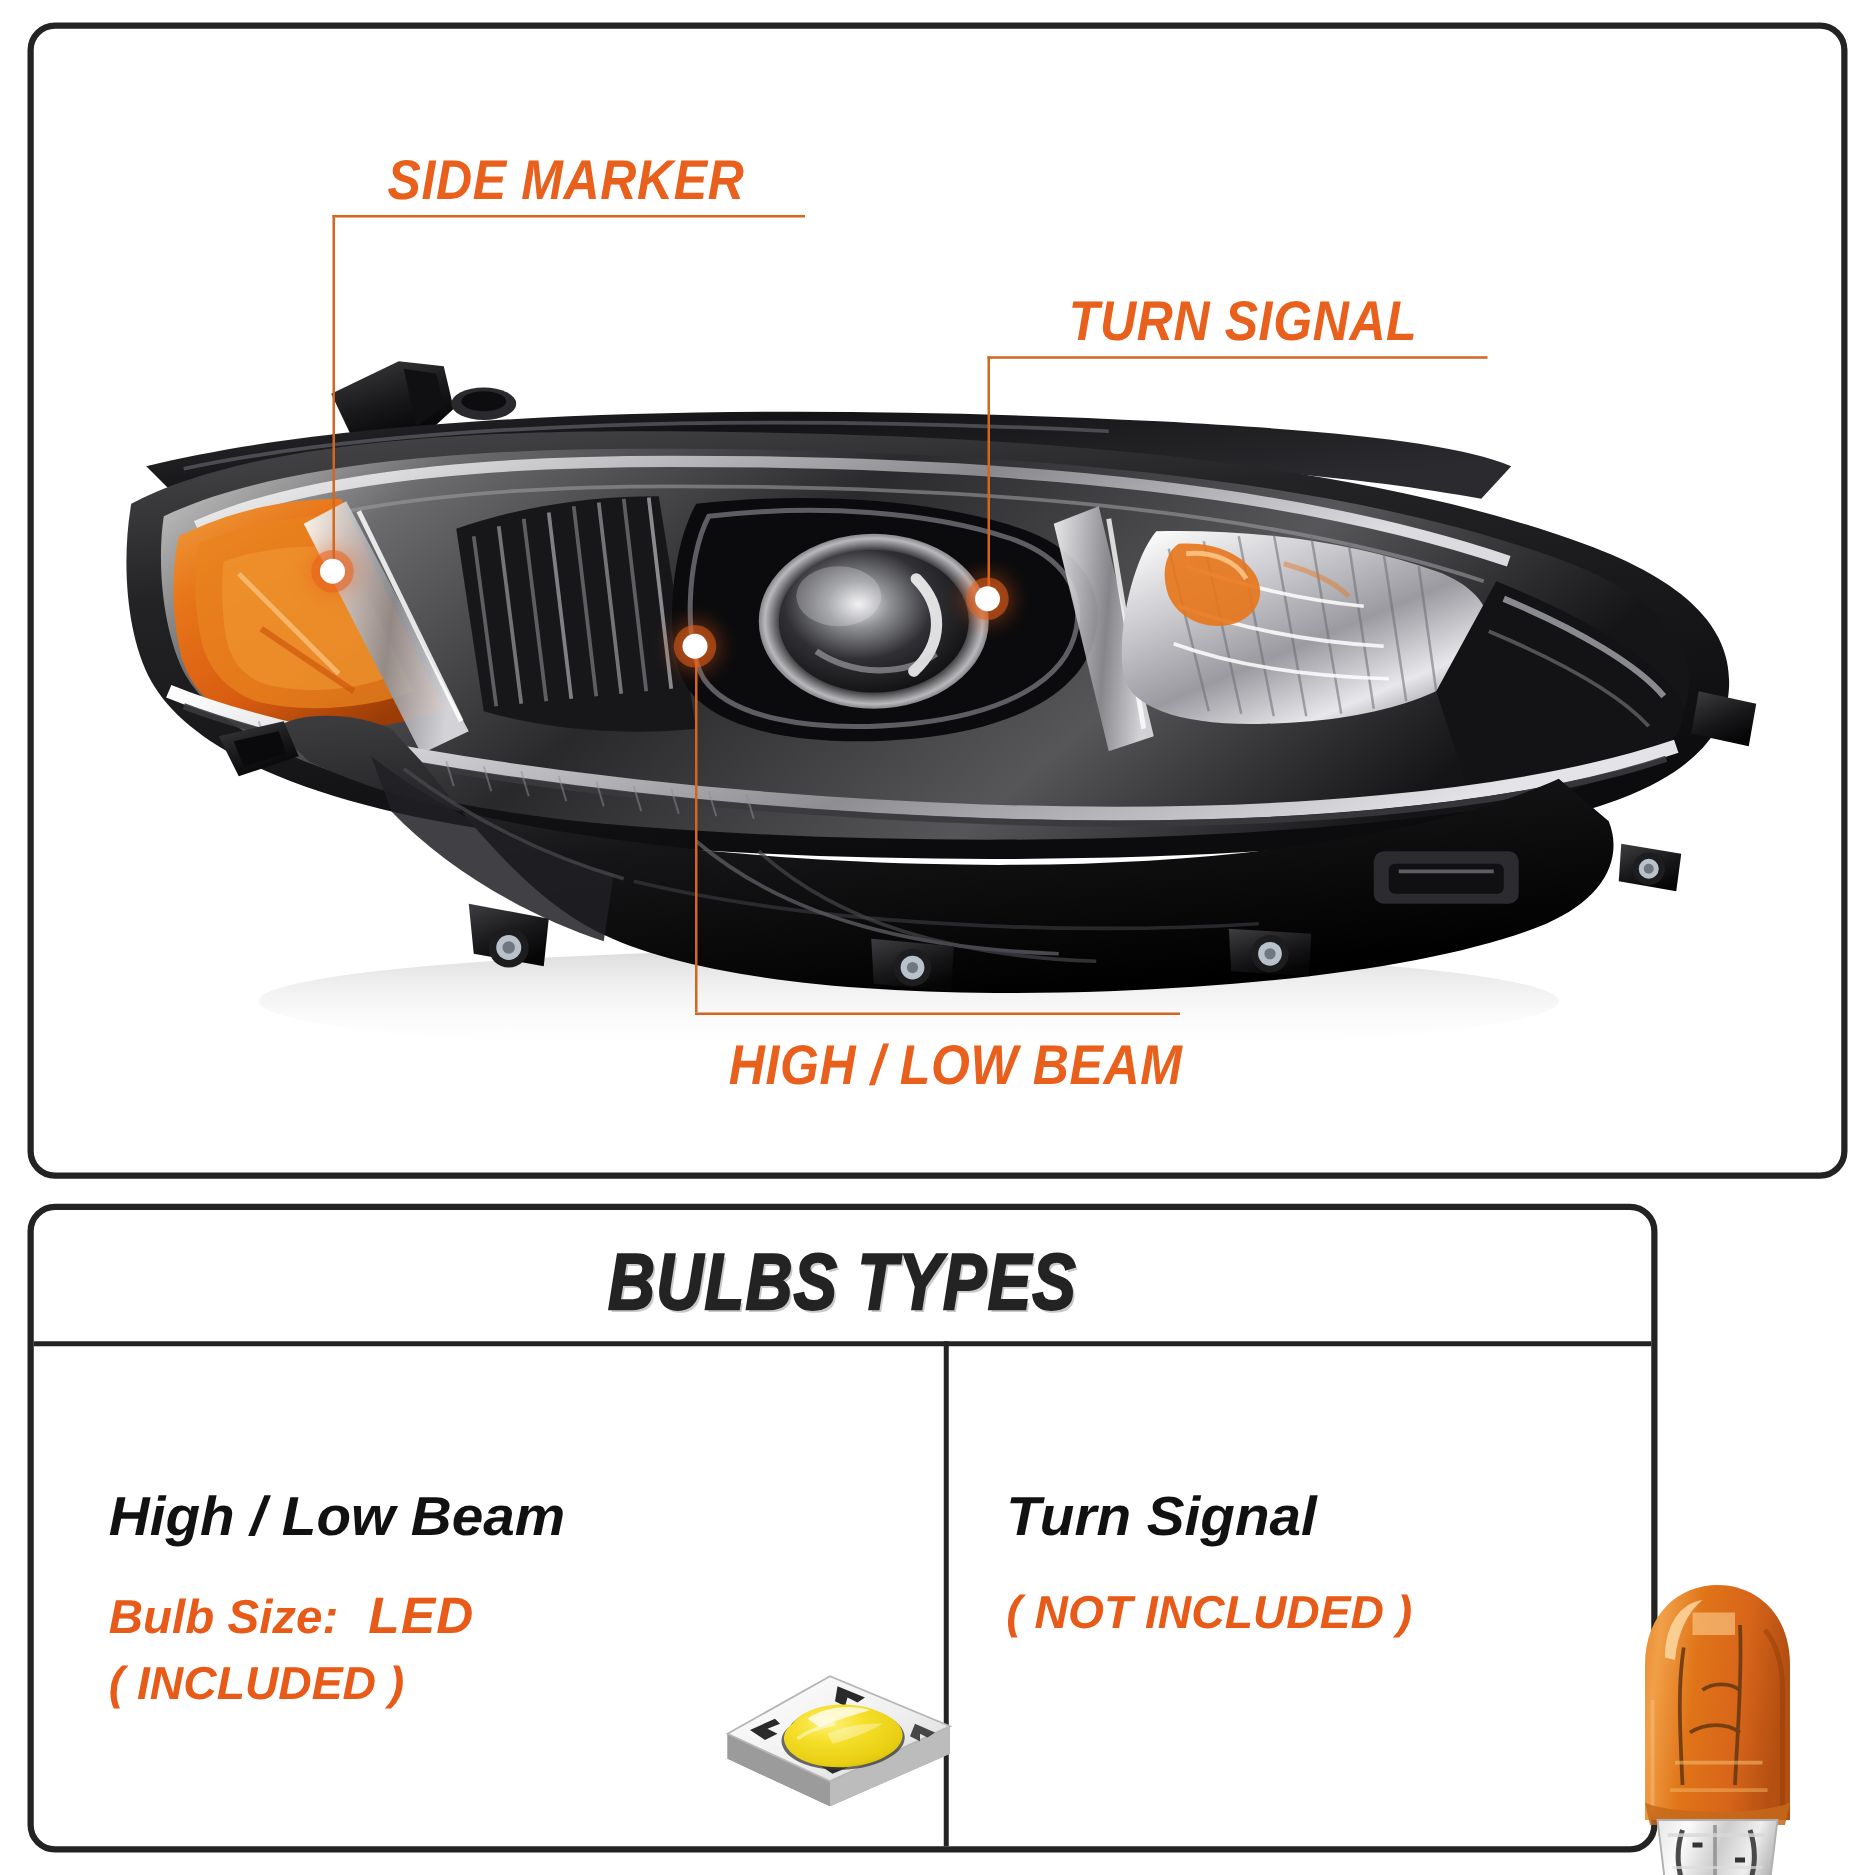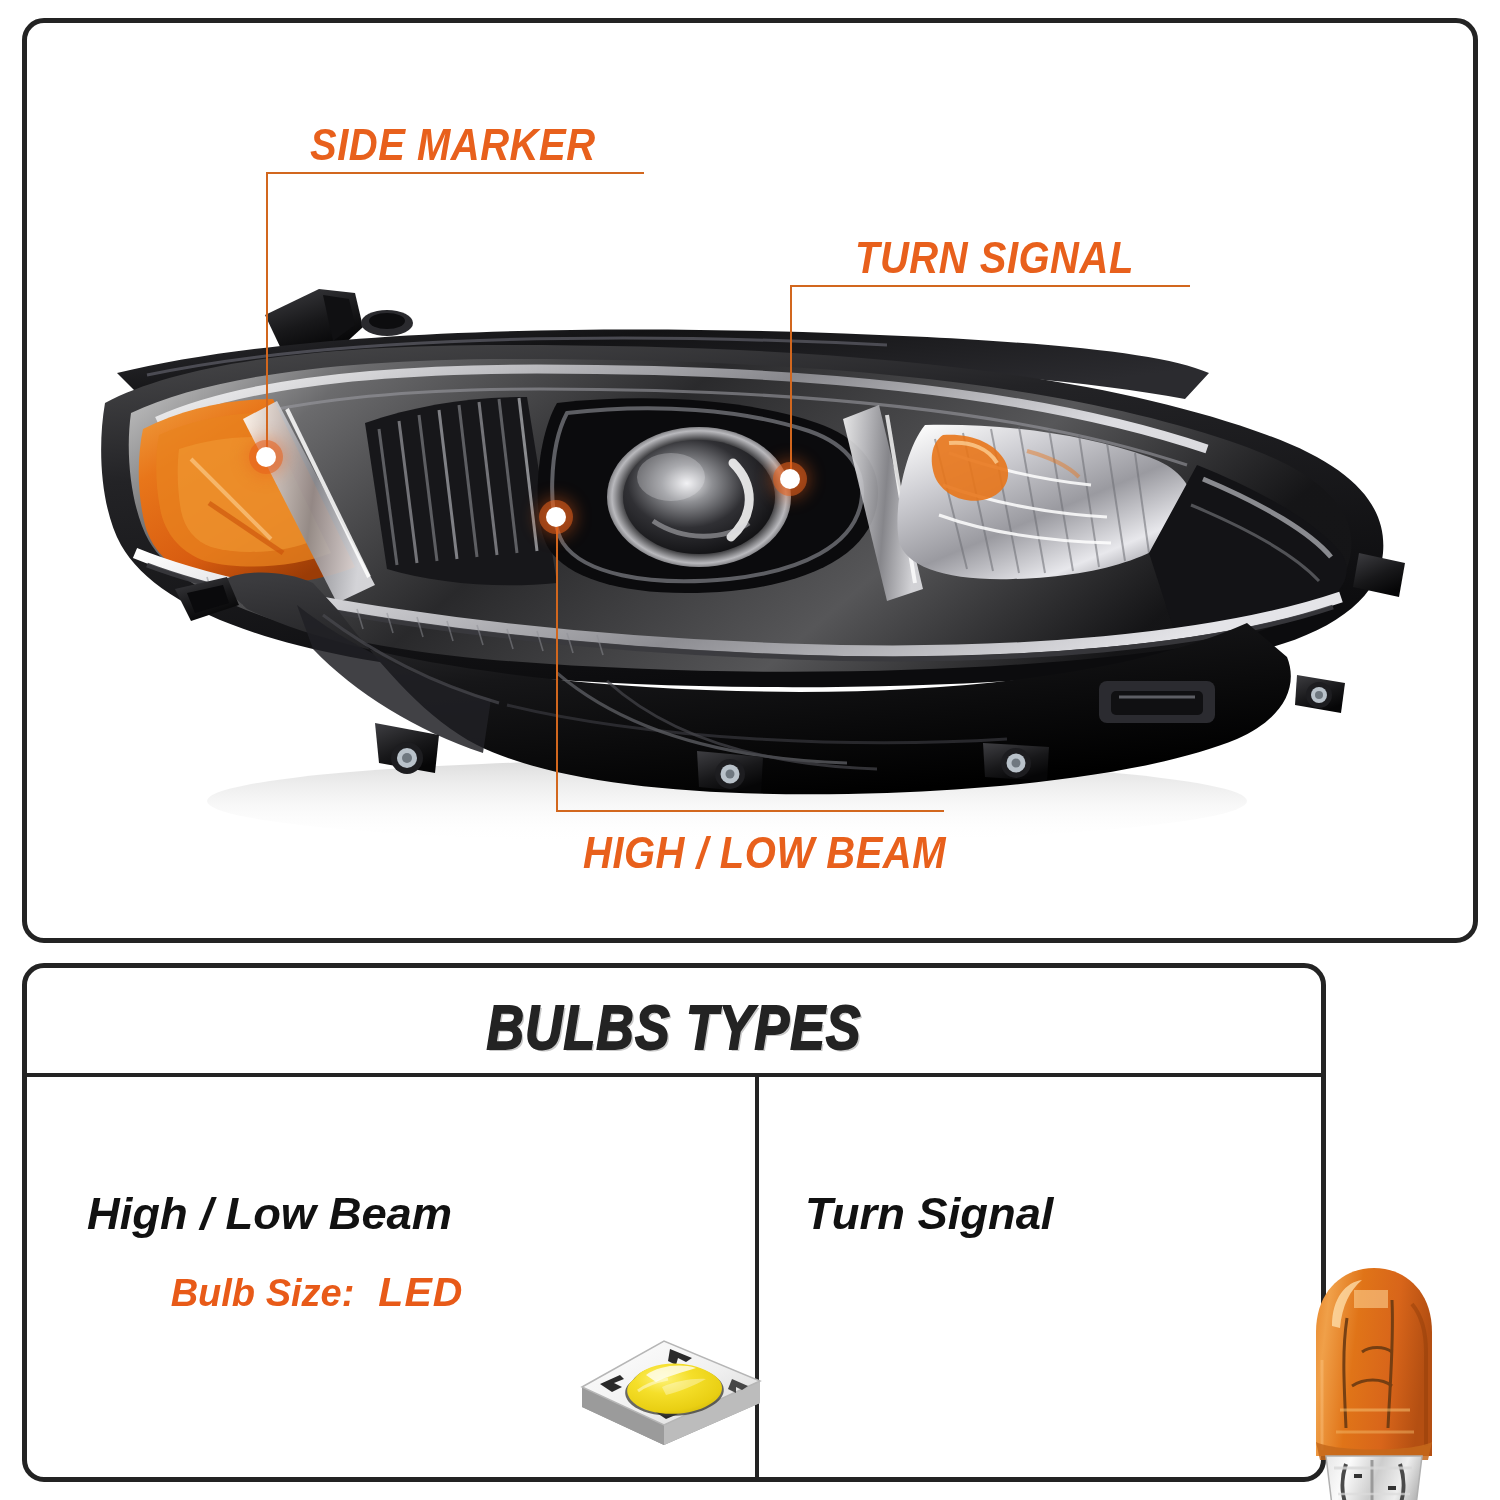--- a/index.html
+++ b/index.html
@@ -51,21 +51,21 @@
   .cell-text{position:absolute;left:60px;top:112px;width:460px;}
   #cell-right .cell-text{left:46px;width:470px;}
 
   .bulb-name{
     font-size:44px;font-weight:bold;font-style:italic;color:#111;
     letter-spacing:0px;white-space:nowrap;margin:0 0 30px 0;
     transform:scaleX(1.03);transform-origin:left center;
   }
   .bulb-line{
     font-size:38px;font-weight:bold;font-style:italic;color:#E85A18;
-    white-space:nowrap;margin:0 0 10px 0;letter-spacing:0px;text-align:center;
+    white-space:nowrap;margin:0 0 10px 0;letter-spacing:0px;
   }
   .bulb-line .val{margin-left:24px;font-size:41px;letter-spacing:1px;}
   .bulb-line.small{font-size:37px;}
 
   
   #led-chip{
     position:absolute;left:545px;top:252px;width:196px;height:172px;
   }
   #led-chip svg{display:block;}
 
@@ -367,20 +367,21 @@
 
     <div class="hdivider"></div>
     <div class="vdivider"></div>
 
     <div class="cell" id="cell-left">
       <div class="cell-text">
         <div class="bulb-name">High / Low Beam</div>
         <div class="bulb-line">
           <span>Bulb Size:</span><span class="val">LED</span>
         </div>
+        <div class="bulb-line small">( INCLUDED )</div>
       </div>
 
       <div id="led-chip">
         <svg width="196" height="172" viewBox="0 0 196 172" xmlns="http://www.w3.org/2000/svg">
           <defs>
             <linearGradient id="gSubTop" x1="0" y1="0" x2="1" y2="1">
               <stop offset="0%" stop-color="#ffffff"></stop>
               <stop offset="55%" stop-color="#f0f0f0"></stop>
               <stop offset="100%" stop-color="#d4d4d4"></stop>
             </linearGradient>
@@ -416,20 +417,21 @@
           <path d="M74,46 C86,37 108,34 124,39 C112,43 96,47 84,53 Z" fill="#ffffff" opacity="0.75"></path>
           <path d="M90,58 C104,52 120,49 134,50 C122,57 106,63 94,66 Z" fill="#ffffff" opacity="0.35"></path>
           <path d="M66,62 C74,56 86,52 96,50" stroke="#ffffff" stroke-width="3" opacity="0.45" fill="none"></path>
         </svg>
       </div>
     </div>
 
     <div class="cell" id="cell-right">
       <div class="cell-text">
         <div class="bulb-name">Turn Signal</div>
+        <div class="bulb-line small">( NOT INCLUDED )</div>
       </div>
 
       <div id="amber-bulb">
         <svg width="165" height="285" viewBox="0 0 165 285" xmlns="http://www.w3.org/2000/svg">
           <defs>
             <linearGradient id="gGlass" x1="0" y1="0" x2="1" y2="0.2">
               <stop offset="0%" stop-color="#e8862a"></stop>
               <stop offset="14%" stop-color="#f0a049"></stop>
               <stop offset="40%" stop-color="#e07418"></stop>
               <stop offset="72%" stop-color="#d8651a"></stop>

